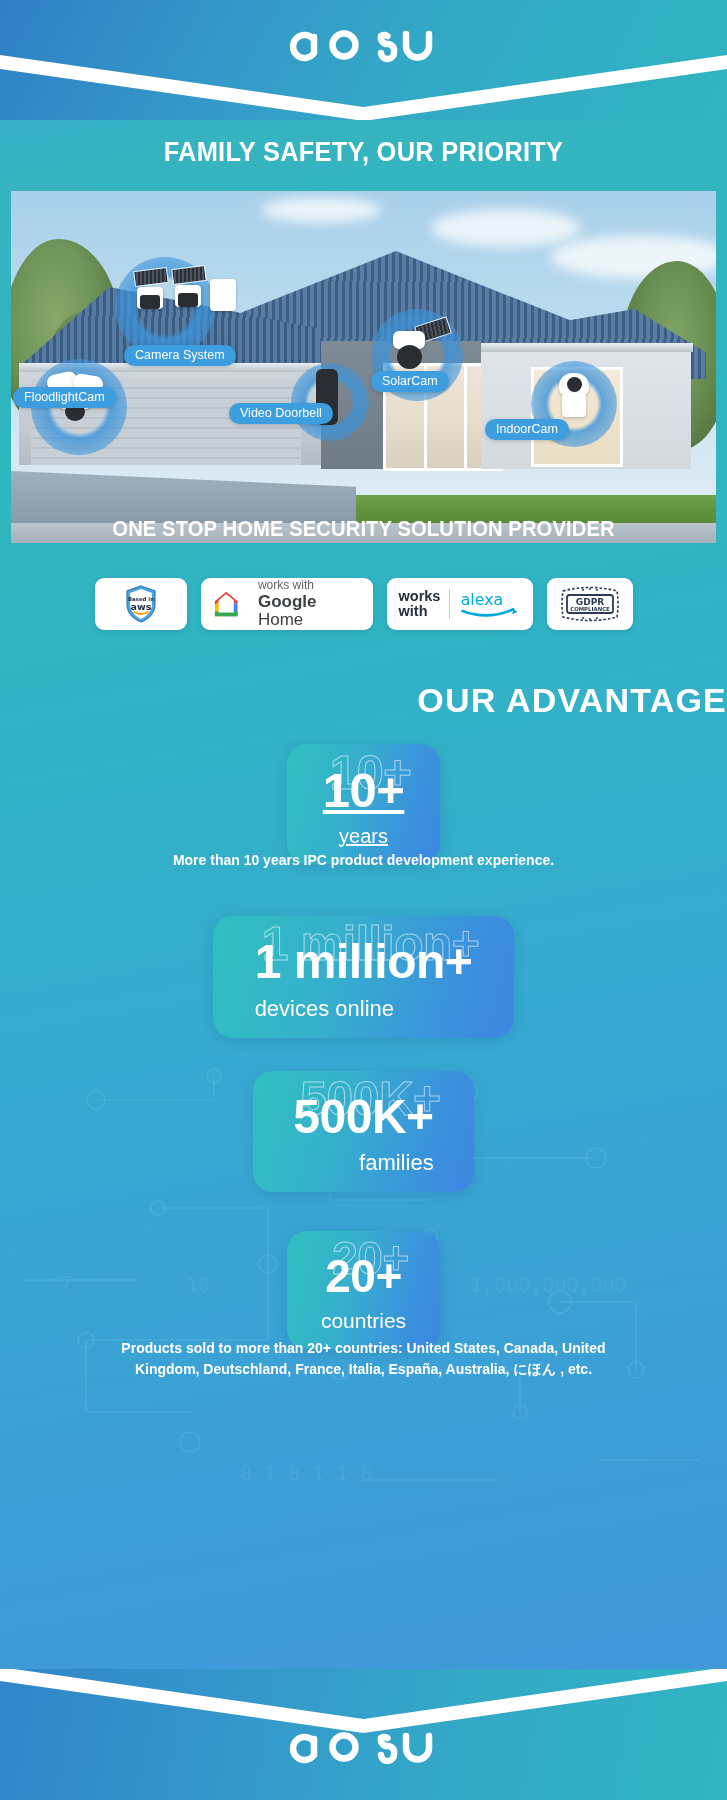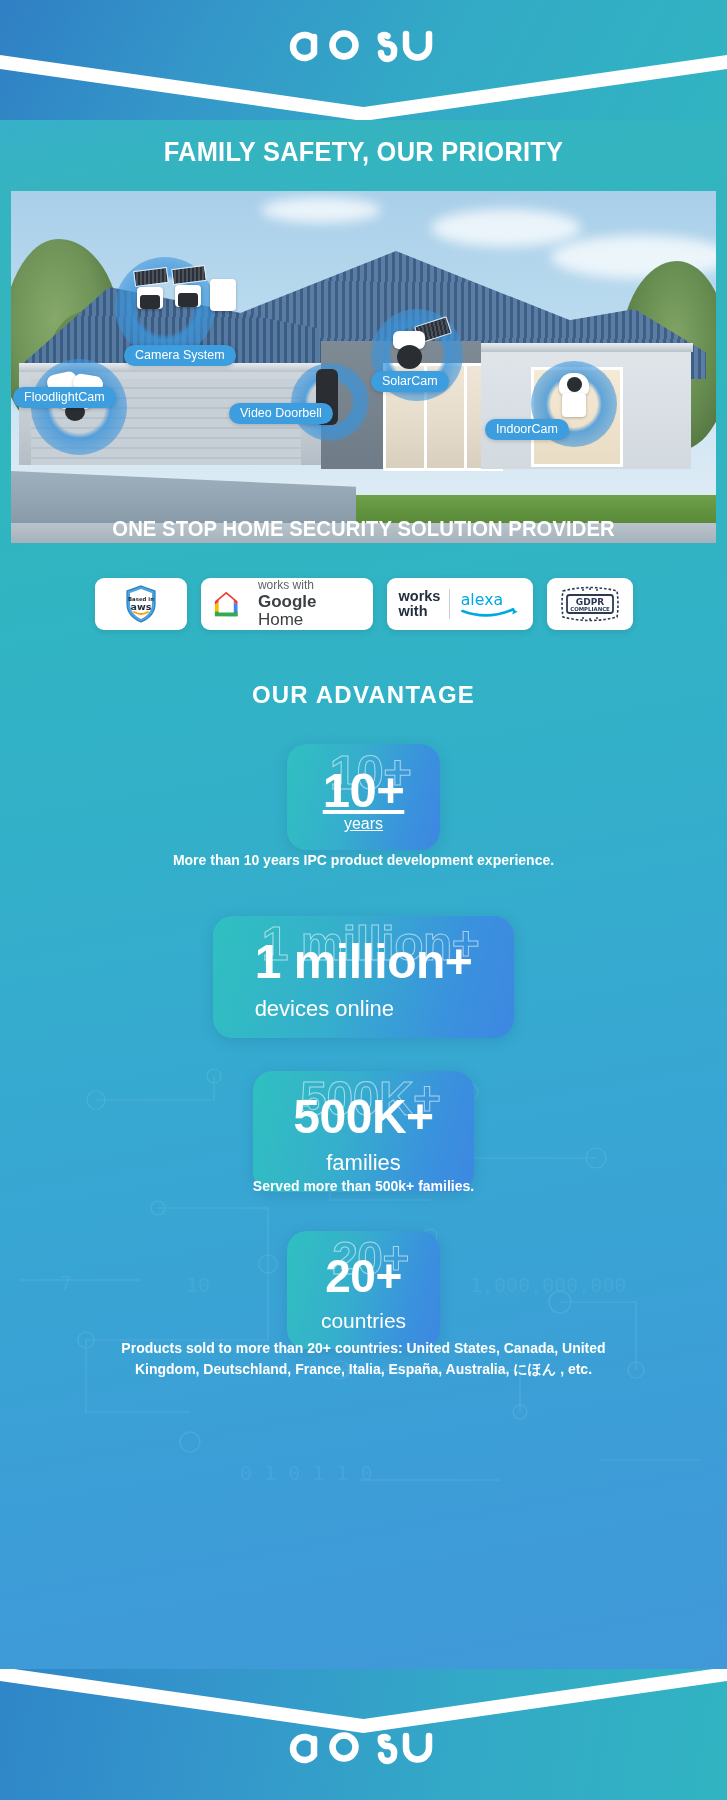--- a/index.html
+++ b/index.html
@@ -44,22 +44,22 @@
     position:absolute; left:0; top:137px; width:727px; text-align:center;
     color:#ffffff; font-size:27px; font-weight:bold; letter-spacing:.3px;
     transform:scaleX(.94); transform-origin:center;
   }
   .h2-banner {
     position:absolute; left:0; top:517px; width:727px; text-align:center;
     color:#ffffff; font-size:21.5px; font-weight:bold; letter-spacing:.1px;
     transform:scaleX(.94); transform-origin:center;
   }
   .h3-banner {
-    position:absolute; left:0; top:681px; width:727px; text-align:center;
-    color:#ffffff; font-size:24px; font-weight:bold; letter-spacing:1.2px;
+    position:absolute; left:0; top:681px; width:727px; text-align:right;
+    color:#ffffff; font-size:34px; font-weight:bold; letter-spacing:1.2px;
   }
 
   
   .hero {
     position:absolute; left:11px; top:191px; width:705px; height:352px;
     overflow:hidden; background:#9fc6e2;
   }
   .hero-sky {
     position:absolute; inset:0;
     background:linear-gradient(180deg,#a9cfe9 0%,#bcdcef 40%,#d4e7f3 70%,#e4eef5 100%);
@@ -215,29 +215,29 @@
   
   .ghost {
     position:absolute; left:7px; top:4px; width:100%;
     color:transparent; -webkit-text-stroke:1px rgba(255,255,255,.55);
     font-weight:bold; line-height:1; letter-spacing:-.5px; pointer-events:none;
   }
   .card .sub { display:block; font-weight:normal; line-height:1; }
 
   .card-1 { padding:22px 36px 18px;text-decoration:underline; }
   .card-1 .big,.card-1 .ghost { font-size:49px; }
-  .card-1 .sub { font-size:16px; margin-top:1px; }
+  .card-1 .sub { font-size:20px; margin-top:11px; }
 
   .card-2 { padding:22px 42px 18px; }
   .card-2 .big,.card-2 .ghost { font-size:48px; }
   .card-2 .sub { font-size:22px; margin-top:12px; text-align:left; }
 
   .card-3 { padding:22px 40px 18px; }
   .card-3 .big,.card-3 .ghost { font-size:48px; }
-  .card-3 .sub { font-size:22px; margin-top:11px; text-align:center; }
+  .card-3 .sub { font-size:22px; margin-top:11px; text-align:right; }
 
   .card-4 { padding:22px 34px 18px; }
   .card-4 .big,.card-4 .ghost { font-size:46px; }
   .card-4 .sub { font-size:21px; margin-top:11px; }
 
   .caption {
     position:absolute; left:0; width:727px; text-align:center;
     color:#ffffff; font-size:14px; font-weight:bold; line-height:1.5;
     padding:0 110px;
   }
@@ -457,21 +457,20 @@
     </div>
   </div>
 
   <div class="stat" style="top:1071px;">
     <div class="card card-3">
       <span class="ghost">500K+</span>
       <span class="big">500K+</span>
       <span class="sub">families</span>
     </div>
   </div>
-  <div class="caption" style="top:1176px;">Served more than 500k+ families.</div>
 
   <div class="stat" style="top:1231px;">
     <div class="card card-4">
       <span class="ghost">20+</span>
       <span class="big">20+</span>
       <span class="sub">countries</span>
     </div>
   </div>
   <div class="caption caption-wide" style="top:1338px;">Products sold to more than 20+ countries: United States, Canada, United Kingdom, Deutschland, France, Italia, España,  Australia, にほん , etc.</div>
 

